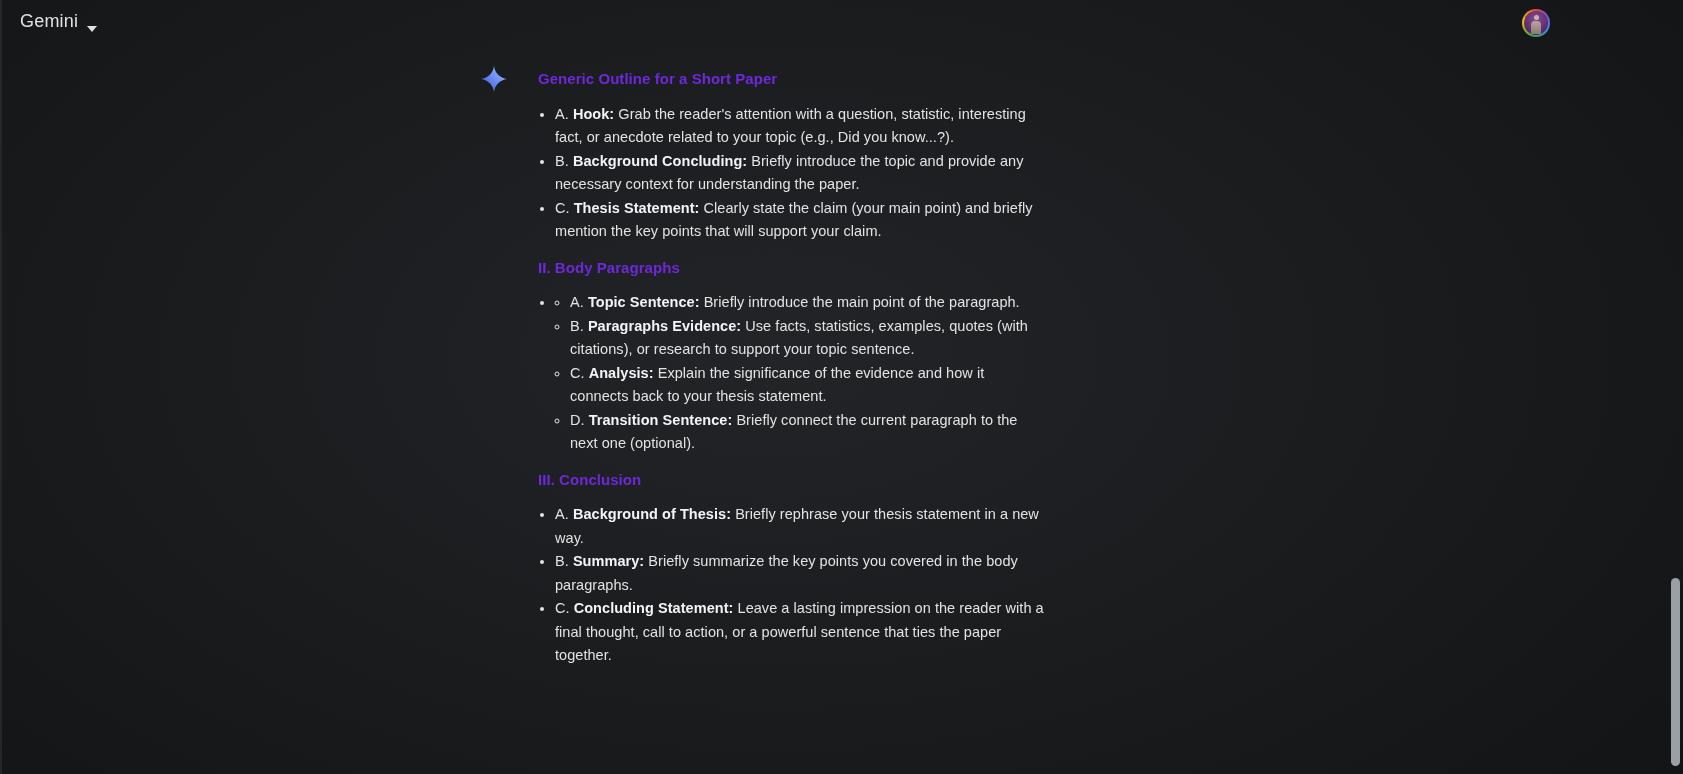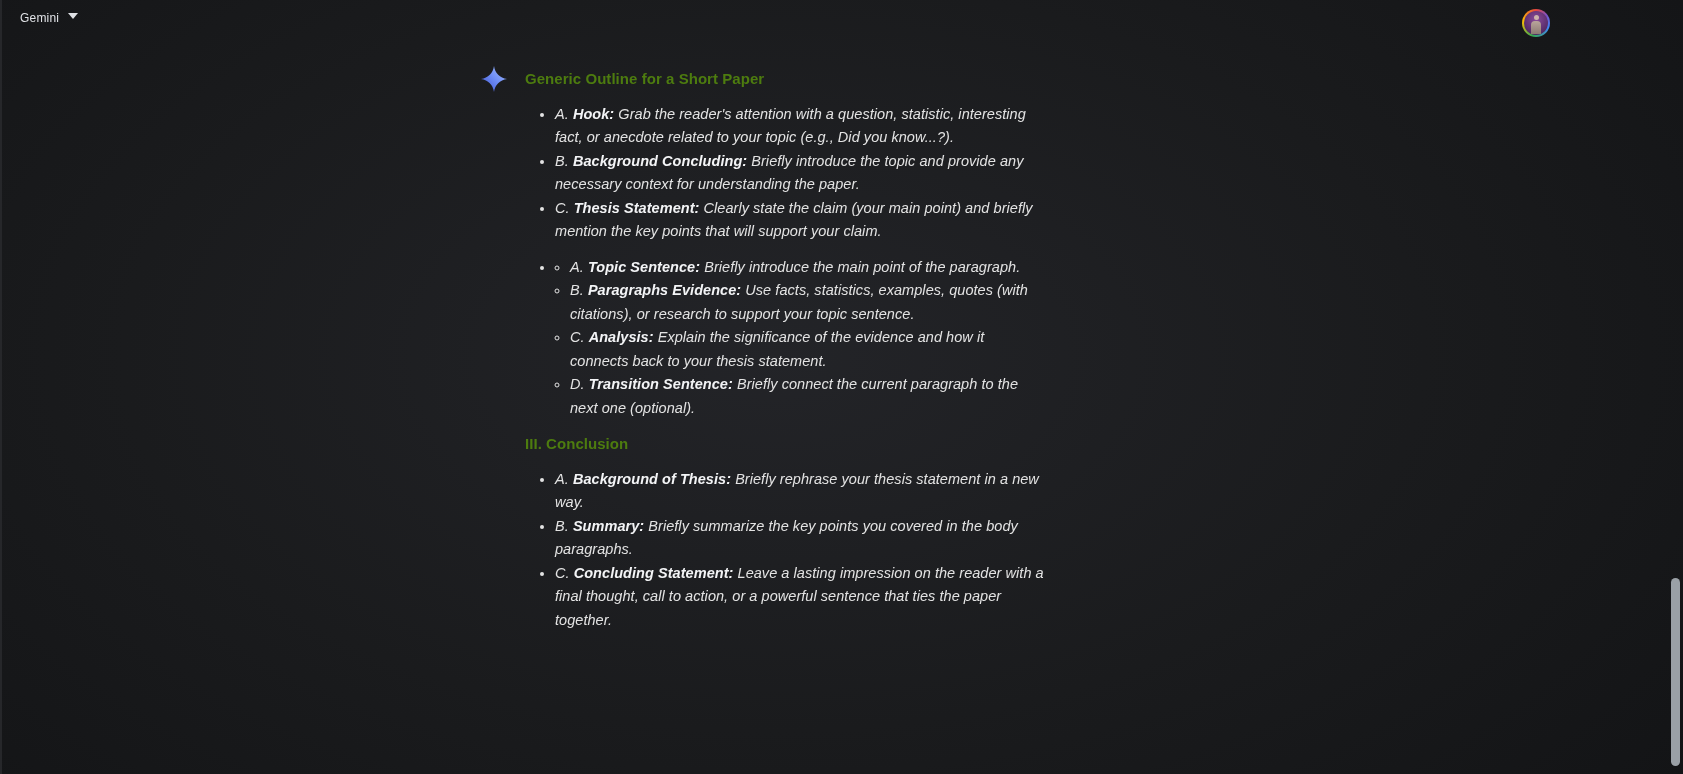--- a/index.html
+++ b/index.html
@@ -12,22 +12,22 @@
   .edge-line {
     position: absolute; left: 0; top: 0; width: 2px; height: 774px;
     background: #26272a;
   }
   
   .topbar {
     position: absolute; left: 0; top: 0; right: 0; height: 47px;
   }
   .model-selector {
     position: absolute; left: 20px; top: 11px;
-    display: flex; align-items: flex-start; gap: 9px;
-    color: #dfe1e5; font-size: 12px; letter-spacing: 0.2px;
+    display: flex; align-items: flex-end; gap: 9px;
+    color: #dfe1e5; font-size: 18px; letter-spacing: 0.2px;
     cursor: pointer; user-select: none;
   }
   .caret-down {
     width: 0; height: 0; margin-top: 2px;
     border-left: 5px solid transparent;
     border-right: 5px solid transparent;
     border-top: 6px solid #dfe1e5;
   }
   .avatar {
     position: absolute; right: 133px; top: 9px;
@@ -55,29 +55,28 @@
   .sparkle {
     position: absolute; left: 481px; top: 66px;
     width: 26px; height: 26px;
   }
   .response {
     position: absolute; left: 525px; top: 67px; width: 524px;
     color: #e3e3e3; font-size: 14.5px; line-height: 23.5px;
     letter-spacing: 0.05px;
   }
   .response .title, .response h4 {
-    margin: 0 0 12px 0;
-    font-size: 15px; font-weight: 700; color: #4d7c0f;
+    margin: 0 0 12px 13px;
+    font-size: 15px; font-weight: 700; color: #6d28d9;
     line-height: 23.5px;
   }
   .response b { font-weight: 700; color: #f3f4f6; }
   .response ul {
     margin: 0 0 12px 0; padding: 0 0 0 30px;
     list-style: disc;
-    font-style: italic;
   }
   .response ul ul {
     margin: 4px 12px 0 0; padding-left: 15px;
     list-style: circle;
   }
   .response li { margin: 0; padding-left: 0; }
   .response li::marker { color: #e3e3e3; font-size: 14px; }
   
   .scrollbar-thumb {
     position: absolute; right: 3px; top: 578px;
@@ -114,20 +113,21 @@
 <div class="response">
 
   <div class="title">Generic Outline for a Short Paper</div>
 
   <ul>
     <li><span>A. </span><b>Hook:</b><span> Grab the reader's attention with a question, statistic, interesting fact, or anecdote related to your topic (e.g., Did you know...?).</span></li>
     <li><span>B. </span><b>Background Concluding:</b><span> Briefly introduce the topic and provide any necessary context for understanding the paper.</span></li>
     <li><span>C. </span><b>Thesis Statement:</b><span> Clearly state the claim (your main point) and briefly mention the key points that will support your claim.</span></li>
   </ul>
 
+  <h4>II. Body Paragraphs</h4>
   <ul>
     <li>
       <ul>
         <li><span>A. </span><b>Topic Sentence:</b><span> Briefly introduce the main point of the paragraph.</span></li>
         <li><span>B. </span><b>Paragraphs Evidence:</b><span> Use facts, statistics, examples, quotes (with citations), or research to support your topic sentence.</span></li>
         <li><span>C. </span><b>Analysis:</b><span> Explain the significance of the evidence and how it connects back to your thesis statement.</span></li>
         <li><span>D. </span><b>Transition Sentence:</b><span> Briefly connect the current paragraph to the next one (optional).</span></li>
       </ul>
     </li>
   </ul>

